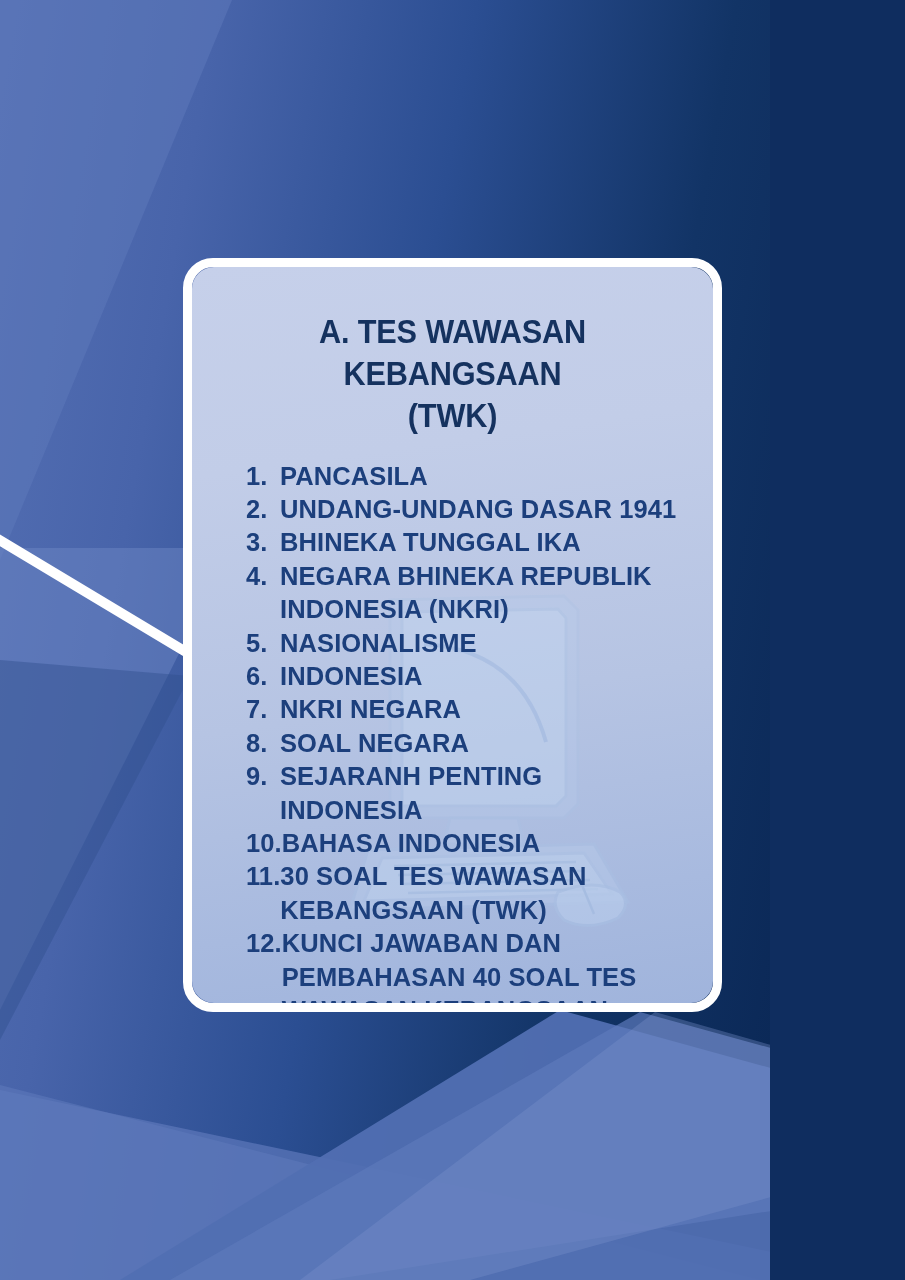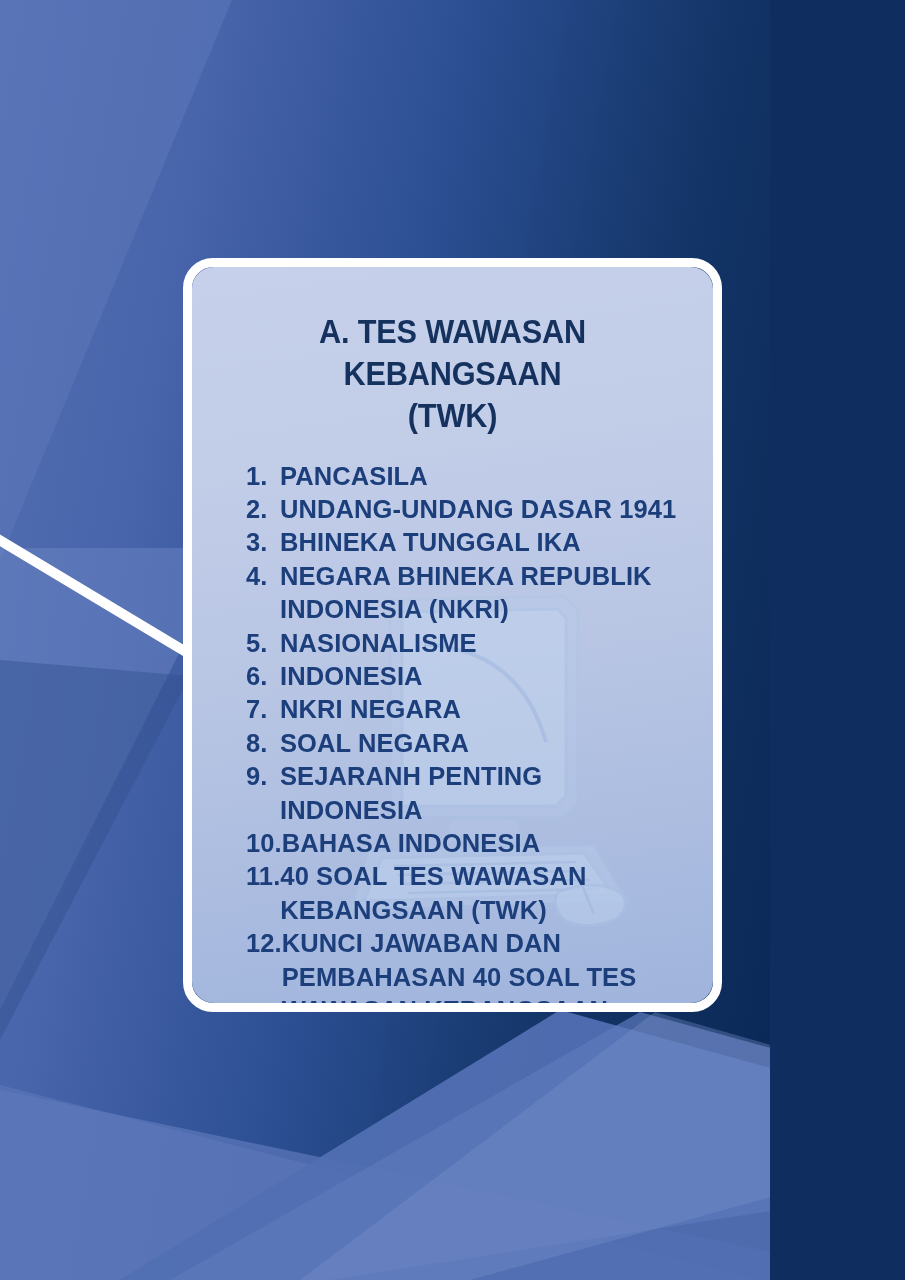--- a/index.html
+++ b/index.html
@@ -214,21 +214,21 @@
           <li class="toc-item">
             <span class="toc-num">9.</span>
             <span class="toc-text">SEJARANH PENTING INDONESIA</span>
           </li>
           <li class="toc-item">
             <span class="toc-num">10.</span>
             <span class="toc-text">BAHASA INDONESIA</span>
           </li>
           <li class="toc-item">
             <span class="toc-num">11.</span>
-            <span class="toc-text">40 SOAL TES WAWASAN
+            <span class="toc-text">30 SOAL TES WAWASAN
 KEBANGSAAN (TWK)</span>
           </li>
           <li class="toc-item">
             <span class="toc-num">12.</span>
             <span class="toc-text">KUNCI JAWABAN DAN
 PEMBAHASAN 40 SOAL TES
 WAWASAN KEBANGSAAN</span>
           </li>
         </ul>
       </div>

